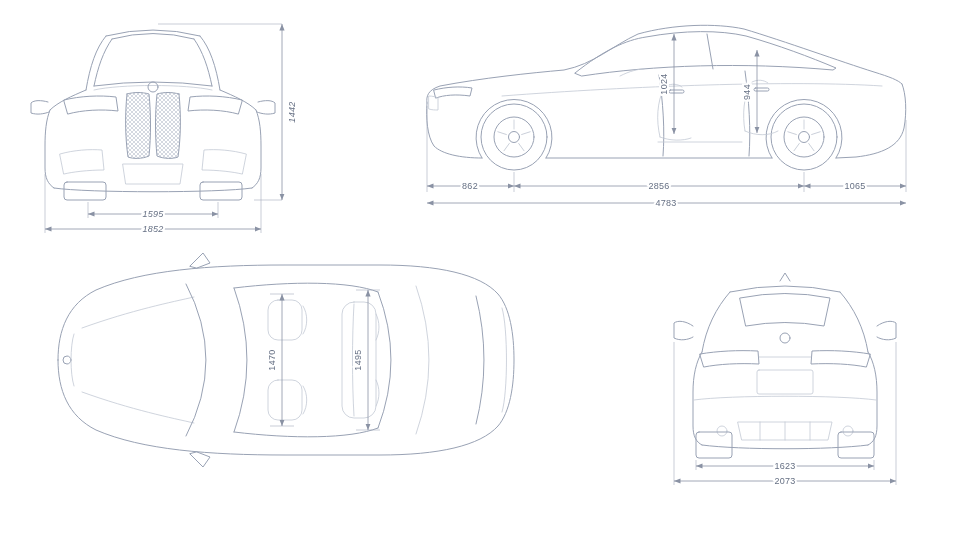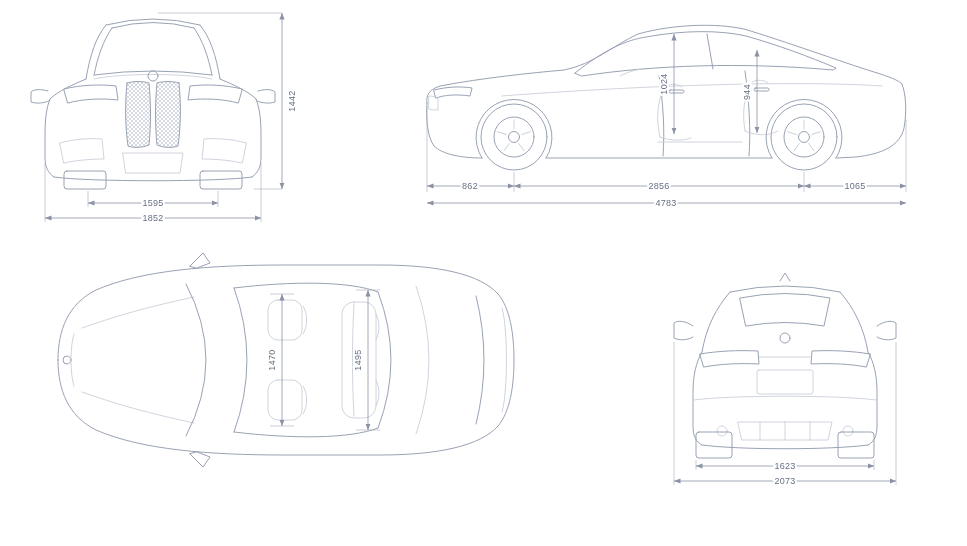--- a/index.html
+++ b/index.html
@@ -26,21 +26,21 @@
     stroke: #ffffff;
     stroke-width: 4px;
     paint-order: stroke;
   }
 </style>
 </head>
 <body>
 
 <div>
 
-  <div class="view" style="left:28px; top:1px;">
+  <div class="view" style="left:28px; top:12px;font-style:italic;">
     <svg width="270" height="225" viewBox="0 0 270 225">
       <defs>
         <pattern id="fv-hatch" width="4" height="4" patternUnits="userSpaceOnUse">
           <path d="M0,4 L4,0 M0,0 L4,4" stroke="#a8b0c0" stroke-width="0.5"></path>
         </pattern>
         <marker id="fv-arrow" markerWidth="8" markerHeight="8" refX="6.5" refY="3" orient="auto-start-reverse" markerUnits="userSpaceOnUse">
           <path d="M0,0.4 L6.5,3 L0,5.6 z" fill="#8a92a4"></path>
         </marker>
       </defs>
       <g class="car">

